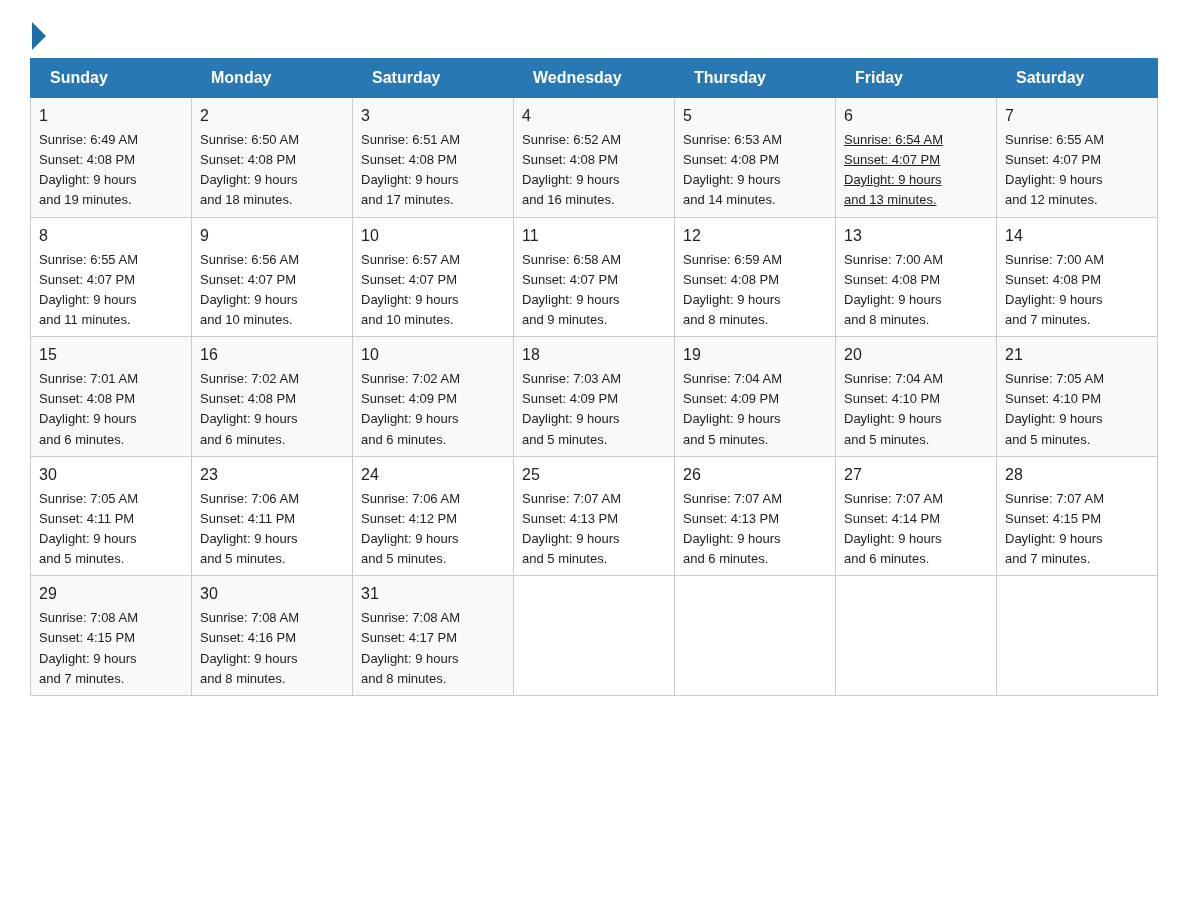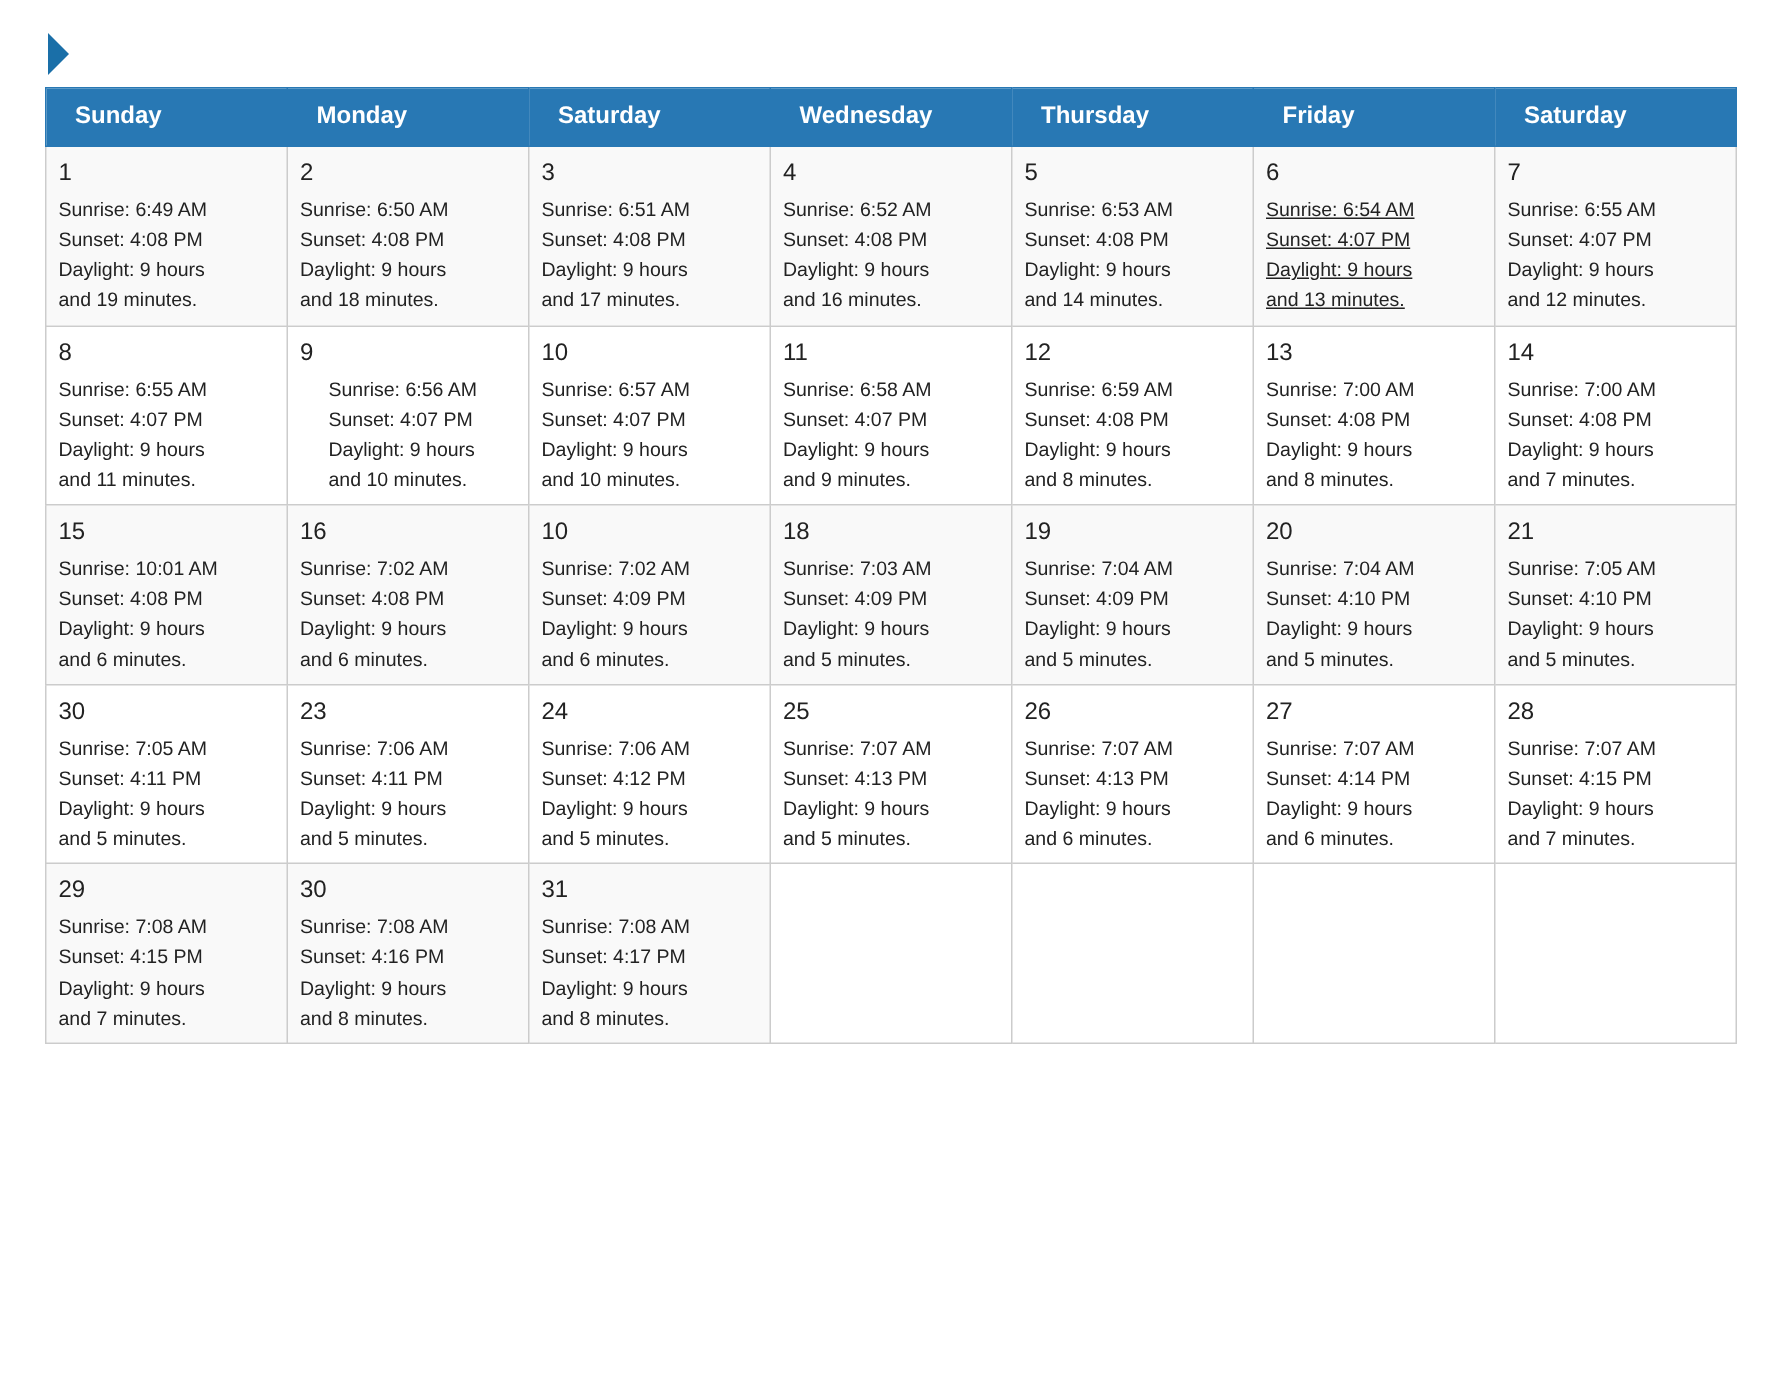--- a/index.html
+++ b/index.html
@@ -186,21 +186,21 @@
       <tr>
         <td>
           <span class="day-num">8</span>
           <div class="day-info" style="white-space: pre-line;">Sunrise: 6:55 AM
 Sunset: 4:07 PM
 Daylight: 9 hours
 and 11 minutes.</div>
         </td>
         <td>
           <span class="day-num">9</span>
-          <div class="day-info" style="white-space: pre-line; margin-left: 19px;">Sunrise: 6:56 AM
+          <div class="day-info" style="white-space: pre-line;">Sunrise: 6:56 AM
 Sunset: 4:07 PM
 Daylight: 9 hours
 and 10 minutes.</div>
         </td>
         <td>
           <span class="day-num">10</span>
           <div class="day-info" style="white-space: pre-line;">Sunrise: 6:57 AM
 Sunset: 4:07 PM
 Daylight: 9 hours
 and 10 minutes.</div>
@@ -230,21 +230,21 @@
           <span class="day-num">14</span>
           <div class="day-info" style="white-space: pre-line;">Sunrise: 7:00 AM
 Sunset: 4:08 PM
 Daylight: 9 hours
 and 7 minutes.</div>
         </td>
       </tr>
       <tr>
         <td>
           <span class="day-num">15</span>
-          <div class="day-info" style="white-space: pre-line;">Sunrise: 10:01 AM
+          <div class="day-info" style="white-space: pre-line;">Sunrise: 7:01 AM
 Sunset: 4:08 PM
 Daylight: 9 hours
 and 6 minutes.</div>
         </td>
         <td>
           <span class="day-num">16</span>
           <div class="day-info" style="white-space: pre-line;">Sunrise: 7:02 AM
 Sunset: 4:08 PM
 Daylight: 9 hours
 and 6 minutes.</div>

